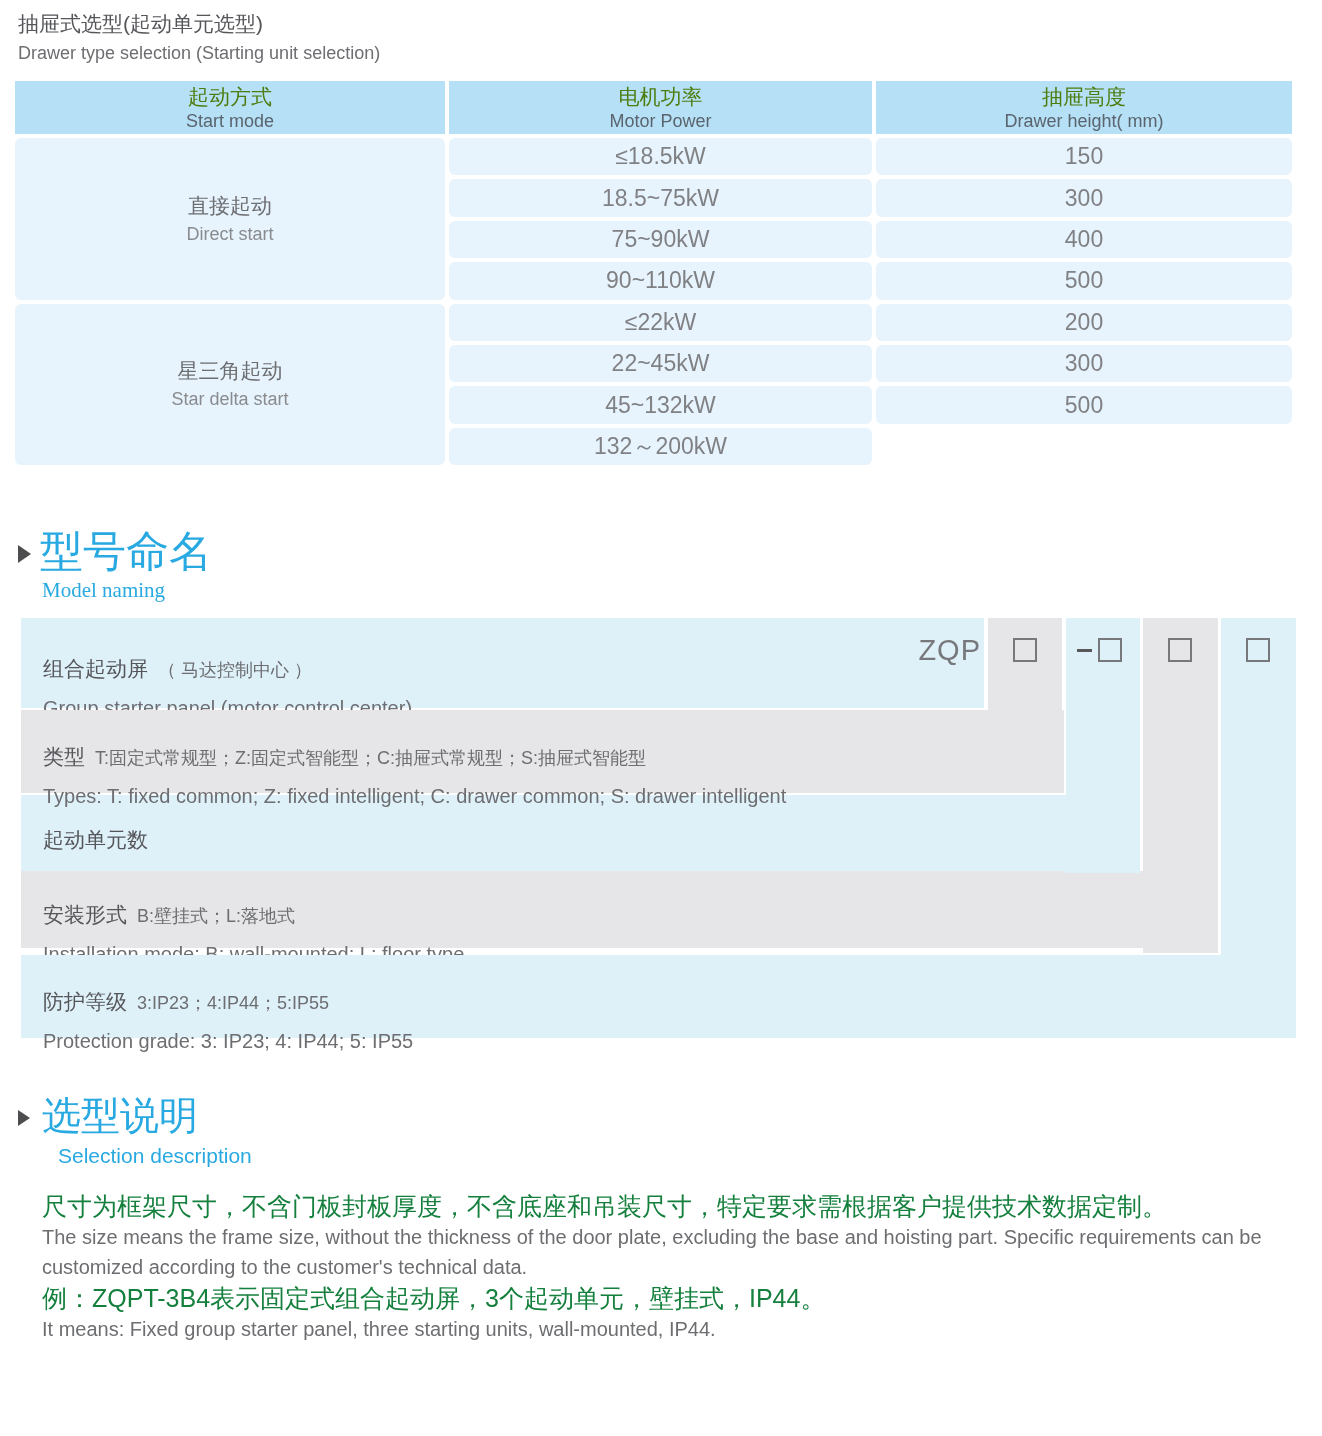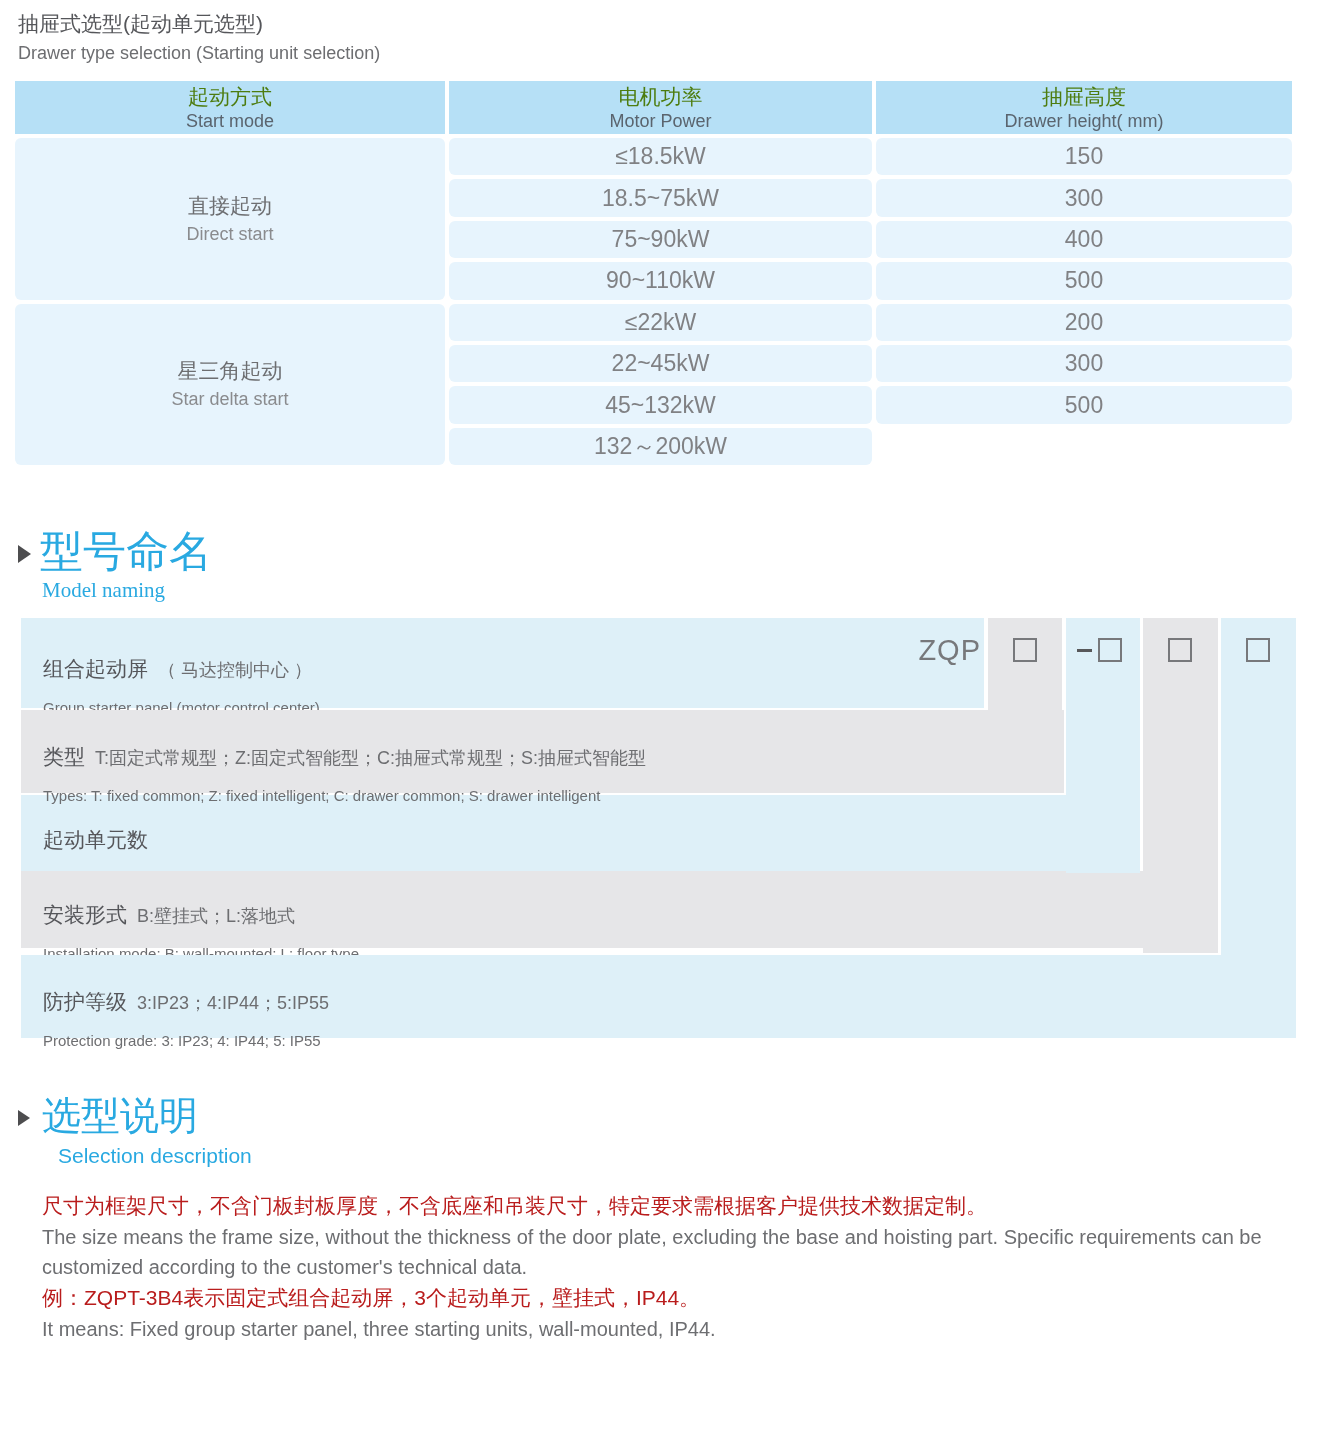--- a/index.html
+++ b/index.html
@@ -53,31 +53,31 @@
   .r2 { left:0; top:92px;  width:1043px; height:83px; }
   .r3 { left:0; top:177px; width:1119px; height:78px; }
   .r4 { left:0; top:253px; width:1169px; height:77px; }
   .r5 { left:0; top:337px; width:1275px; height:83px; }
   .s1 { left:967px;  top:0; width:74px; height:175px; }
   .s2 { left:1045px; top:0; width:74px; height:255px; }
   .s3 { left:1122px; top:0; width:75px; height:335px; }
   .s4 { left:1200px; top:0; width:75px; height:420px; }
   .nline-cn { font-size:21px; color:#55565a; line-height:26px;margin-top:48px; }
   .nline-cn .detail { font-size:18px; color:#6d6e71; margin-left:10px; }
-  .nline-en { font-size:15px; color:#6d6e71; line-height:22px; margin-top:14px; }
+  .nline-en { font-size:20px; color:#6d6e71; line-height:22px; margin-top:14px; }
   .code-prefix { position:absolute; left:880px; top:16px; width:80px;
     text-align:right; font-size:29px; color:#77787b; letter-spacing:1px; }
   .code-box { position:absolute; top:20px; width:24px; height:24px;
     border:2px solid #77787b; }
   .b1 { left:992px; } .b2 { left:1077px; } .b3 { left:1147px; } .b4 { left:1225px; }
   .dash { position:absolute; left:1056px; top:31px; width:15px; height:3px; background:#58585a; }
 
   
   .description { position:absolute; left:42px; top:1190px; width:1250px; }
-  .p-cn { font-size:21px; color:#b91c1c; line-height:32px; }
+  .p-cn { font-size:25px; color:#15803d; line-height:32px; }
   .p-en { font-size:20px; color:#6d6e71; line-height:30px; }
 </style>
 </head>
 <body>
 
 <div class="page-header">
   <div class="page-title-cn">抽屉式选型(起动单元选型)</div>
   <div class="page-title-en">Drawer type selection (Starting unit selection)</div>
 </div>
 

